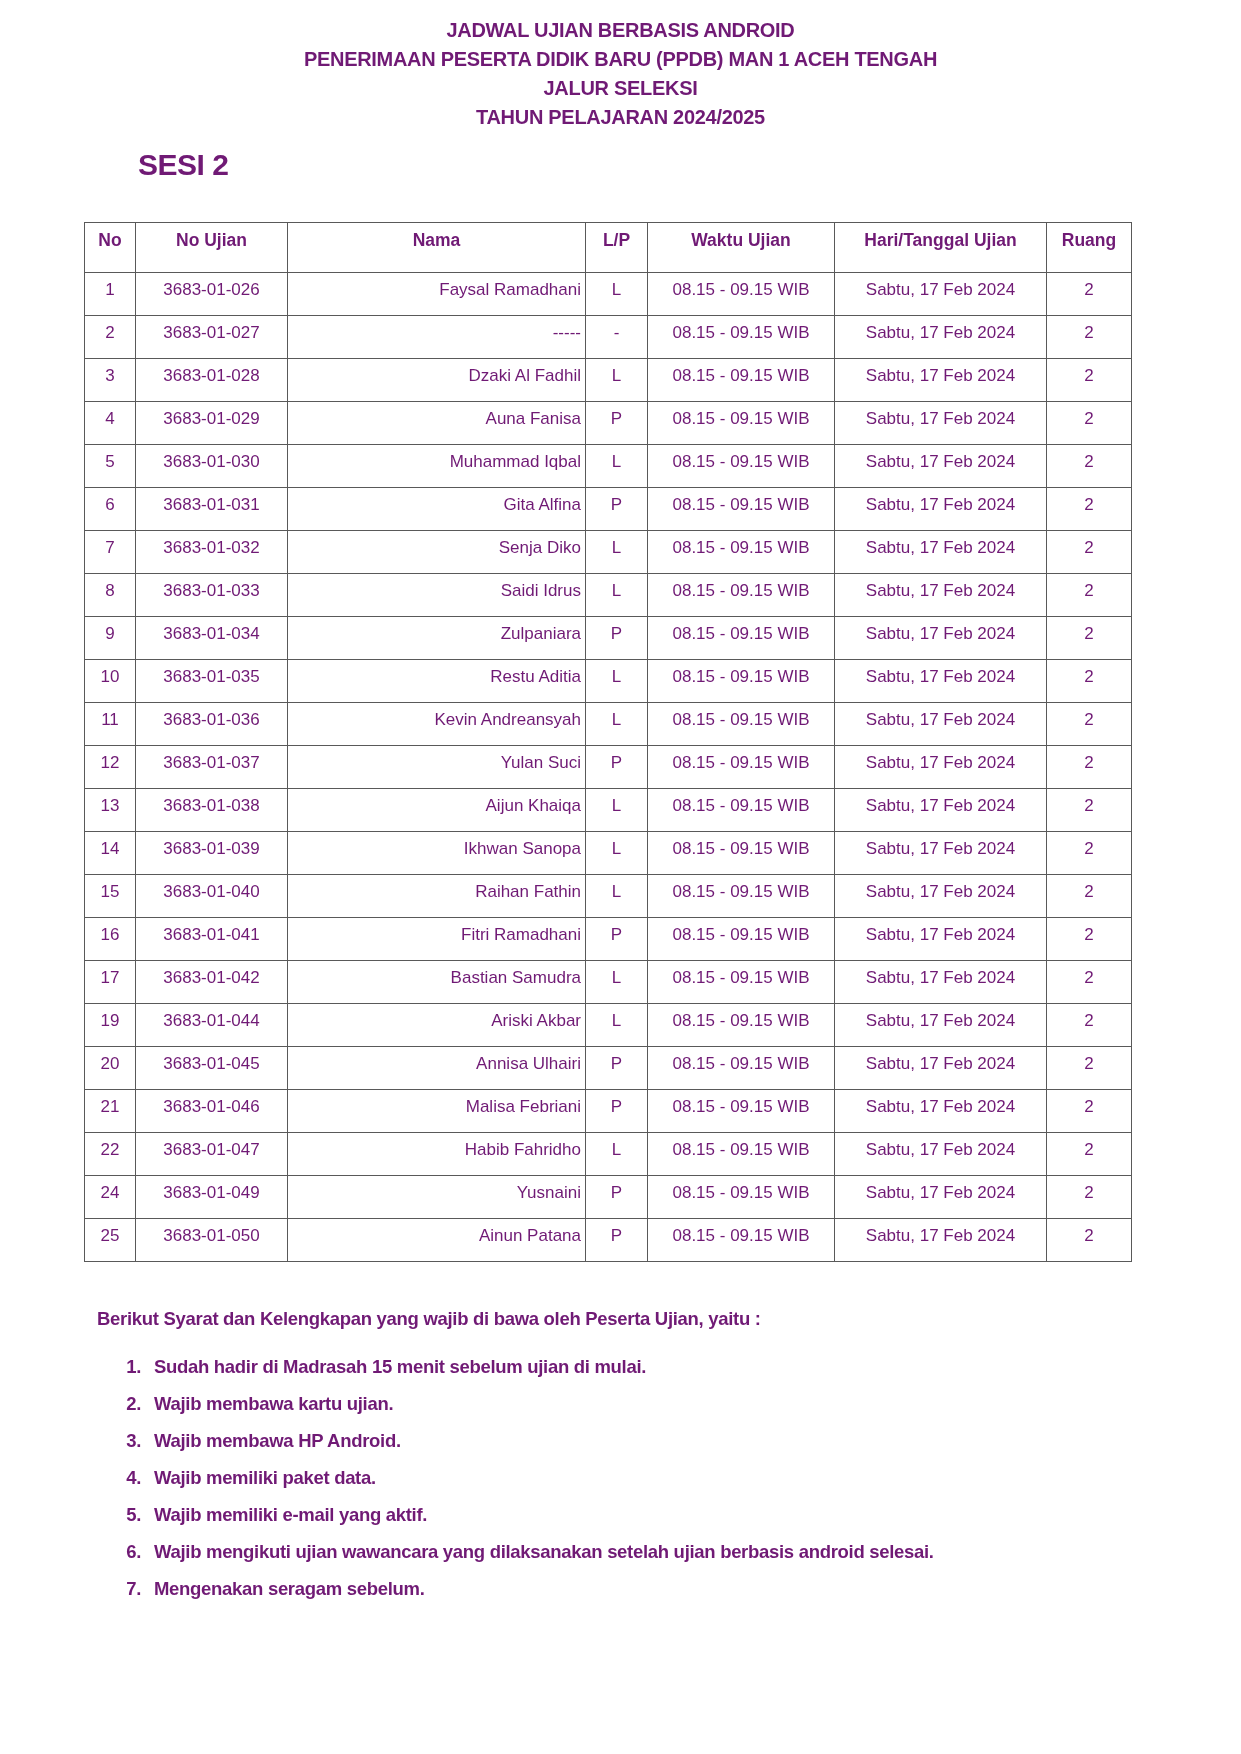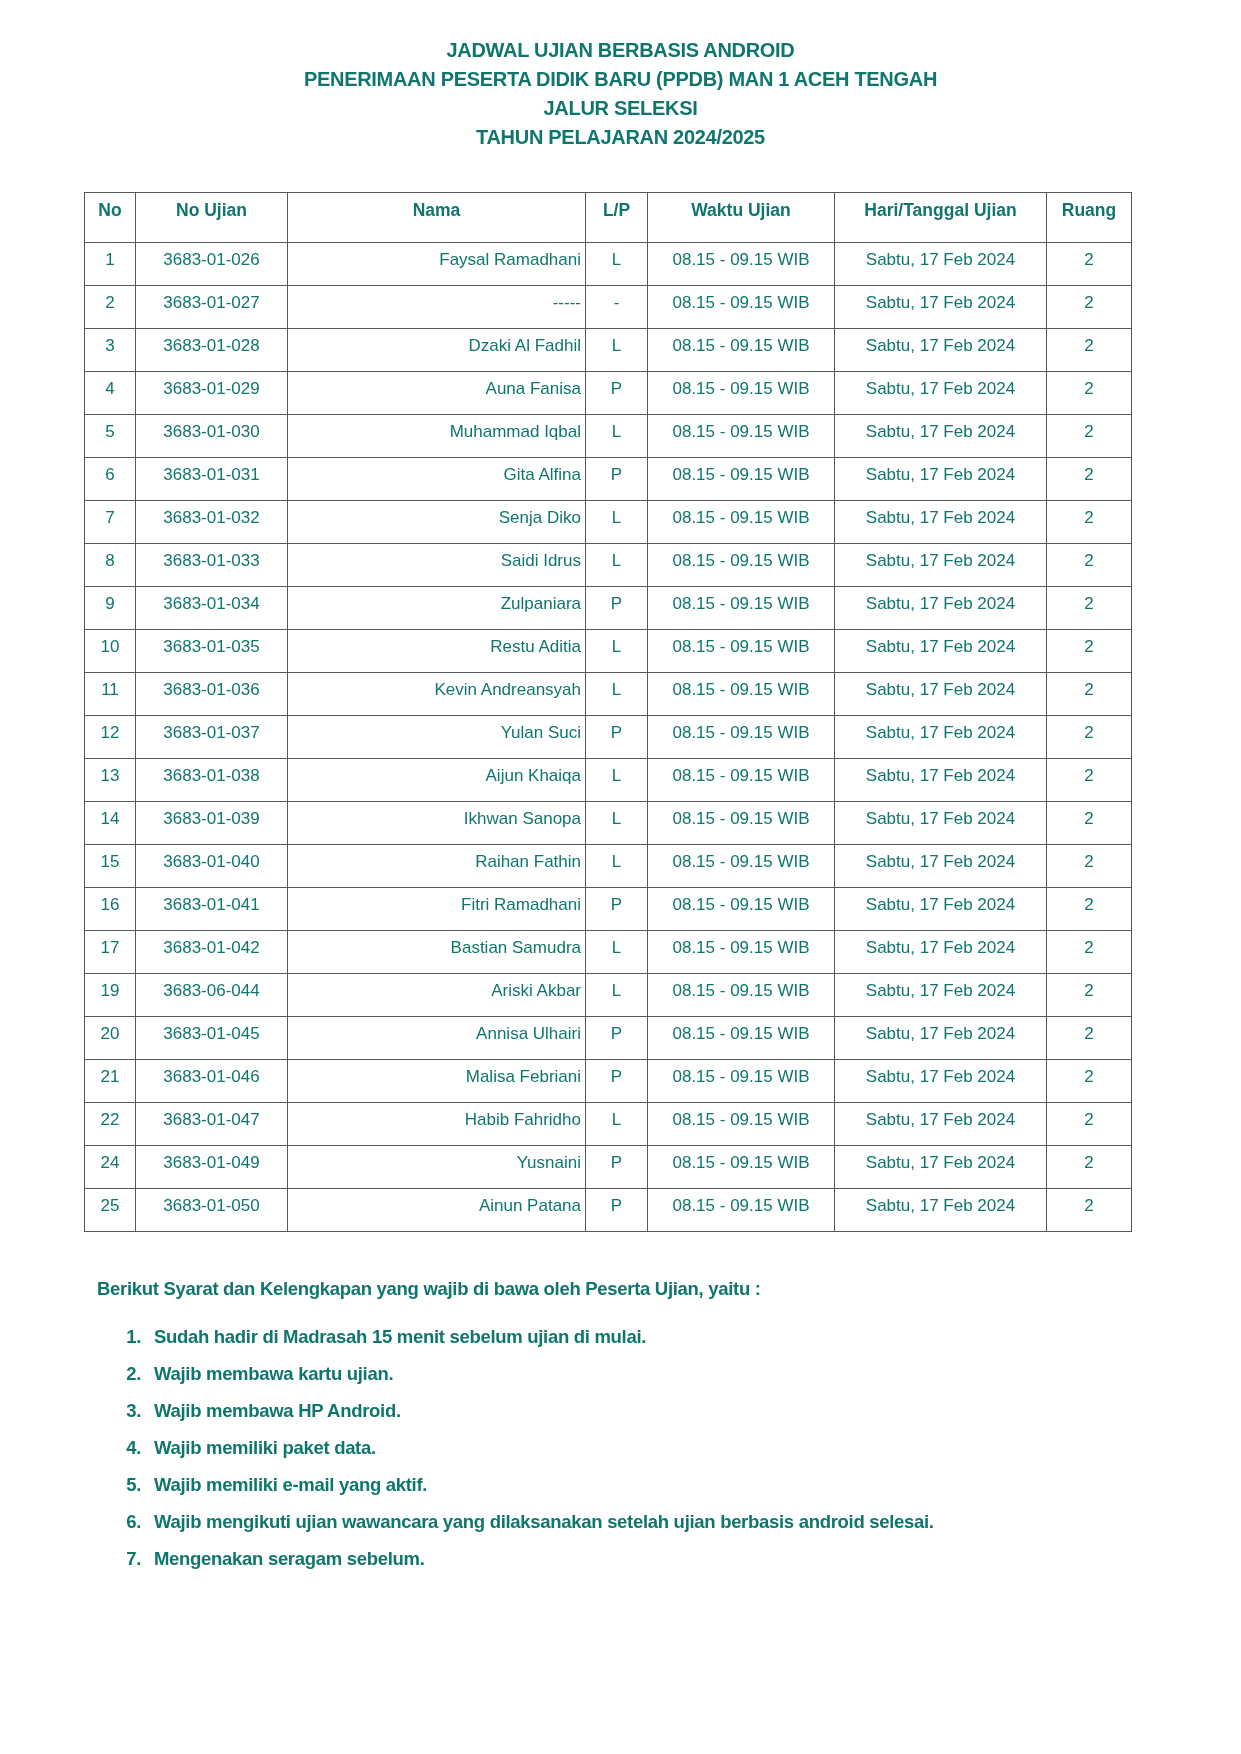--- a/index.html
+++ b/index.html
@@ -6,25 +6,25 @@
     margin: 0;
     padding: 0;
     background: #ffffff;
   }
   .page {
     position: relative;
     width: 1241px;
     height: 1754px;
     margin: 0 auto;
     background: #ffffff;
-    color: #0f766e;
+    color: #701a75;
     font-family: "Liberation Sans", "DejaVu Sans", sans-serif;
     overflow: hidden;
     box-sizing: border-box;
-    padding-top: 36px;
+    padding-top: 16px;
   }
   
   .doc-header {
     text-align: center;
     font-weight: bold;
     font-size: 20px;
     line-height: 29px;
     letter-spacing: -0.3px;
   }
   
@@ -91,20 +91,21 @@
 
 <div class="page">
 
   <header class="doc-header">
     <div>JADWAL UJIAN BERBASIS ANDROID</div>
     <div>PENERIMAAN PESERTA DIDIK BARU (PPDB) MAN 1 ACEH TENGAH</div>
     <div>JALUR SELEKSI</div>
     <div>TAHUN PELAJARAN 2024/2025</div>
   </header>
 
+  <h2 class="session">SESI 2</h2>
 
   <table class="schedule">
     <colgroup>
       <col style="width:51px">
       <col style="width:152px">
       <col style="width:298px">
       <col style="width:62px">
       <col style="width:187px">
       <col style="width:212px">
       <col style="width:85px">
@@ -269,21 +270,21 @@
           <td>17</td>
           <td>3683-01-042</td>
           <td class="left">Bastian Samudra</td>
           <td>L</td>
           <td>08.15 - 09.15 WIB</td>
           <td>Sabtu, 17 Feb 2024</td>
           <td>2</td>
         </tr>
         <tr>
           <td>19</td>
-          <td>3683-06-044</td>
+          <td>3683-01-044</td>
           <td class="left">Ariski Akbar</td>
           <td>L</td>
           <td>08.15 - 09.15 WIB</td>
           <td>Sabtu, 17 Feb 2024</td>
           <td>2</td>
         </tr>
         <tr>
           <td>20</td>
           <td>3683-01-045</td>
           <td class="left">Annisa Ulhairi</td>

